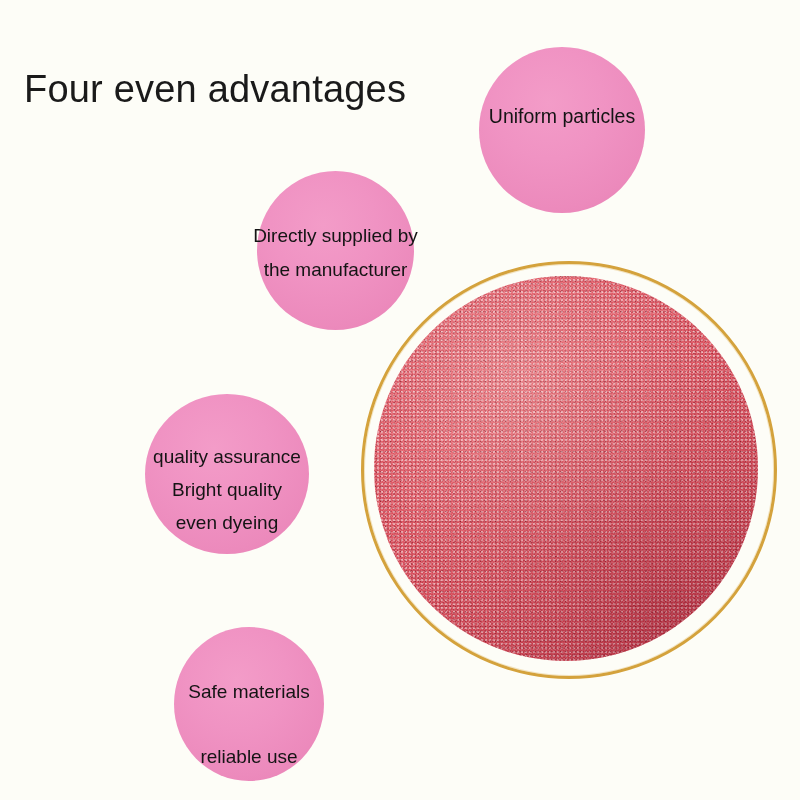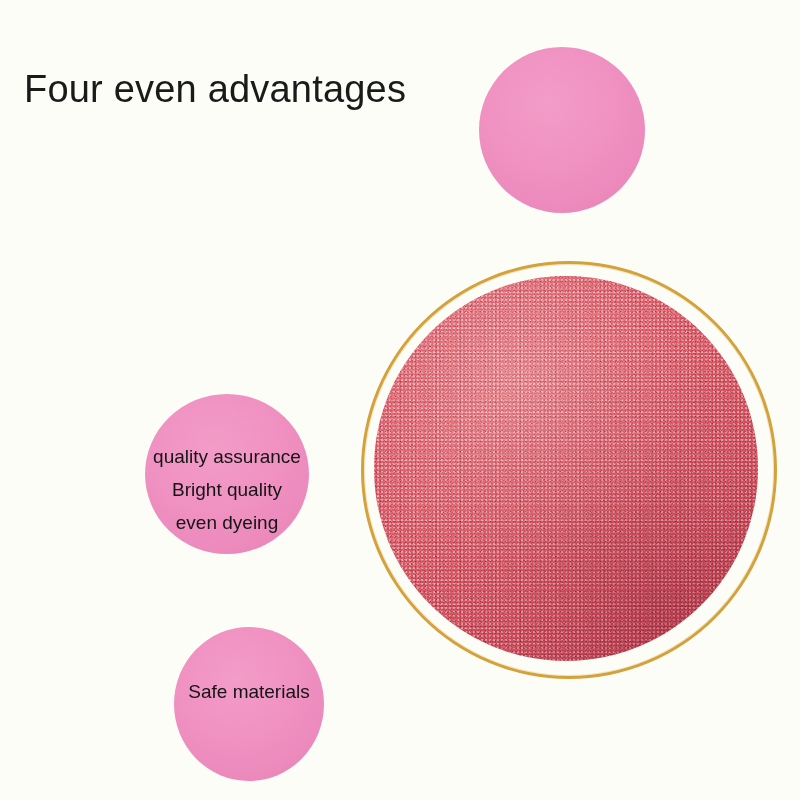--- a/index.html
+++ b/index.html
@@ -178,31 +178,37 @@
   }
 </style>
 </head>
 <body>
 
 <div id="poster" style="background: rgb(253, 253, 247);">
 
   <h1 id="page-title" style="color: rgb(26, 26, 26);">Four even advantages</h1>
 
   <div class="bubble" id="bubble-uniform">
-  </div>
-
+    <span class="line" style="color: rgb(20, 20, 20);">Uniform particles</span>
+  </div>
+
+  <div class="bubble" id="bubble-supplier">
+    <span class="line" style="color: rgb(20, 20, 20);">Directly supplied by</span>
+    <span class="line" style="color: rgb(20, 20, 20);">the manufacturer</span>
+  </div>
 
   <div class="bubble" id="bubble-quality">
     <span class="line" style="color: rgb(20, 20, 20);">quality assurance</span>
     <span class="line" style="color: rgb(20, 20, 20);">Bright quality</span>
     <span class="line" style="color: rgb(20, 20, 20);">even dyeing</span>
   </div>
 
   <div class="bubble" id="bubble-safe">
     <span class="line" style="color: rgb(20, 20, 20);">Safe materials</span>
+    <span class="line" style="color: rgb(20, 20, 20);">reliable use</span>
   </div>
 
   <div id="product-ring" style="border-color: rgb(212, 162, 60);"></div>
 
   <div id="product-disc">
     <div class="grain-a"></div>
     <div class="grain-b"></div>
     <div class="grain-c"></div>
     <div class="grain-d"></div>
     <div class="sheen"></div>

